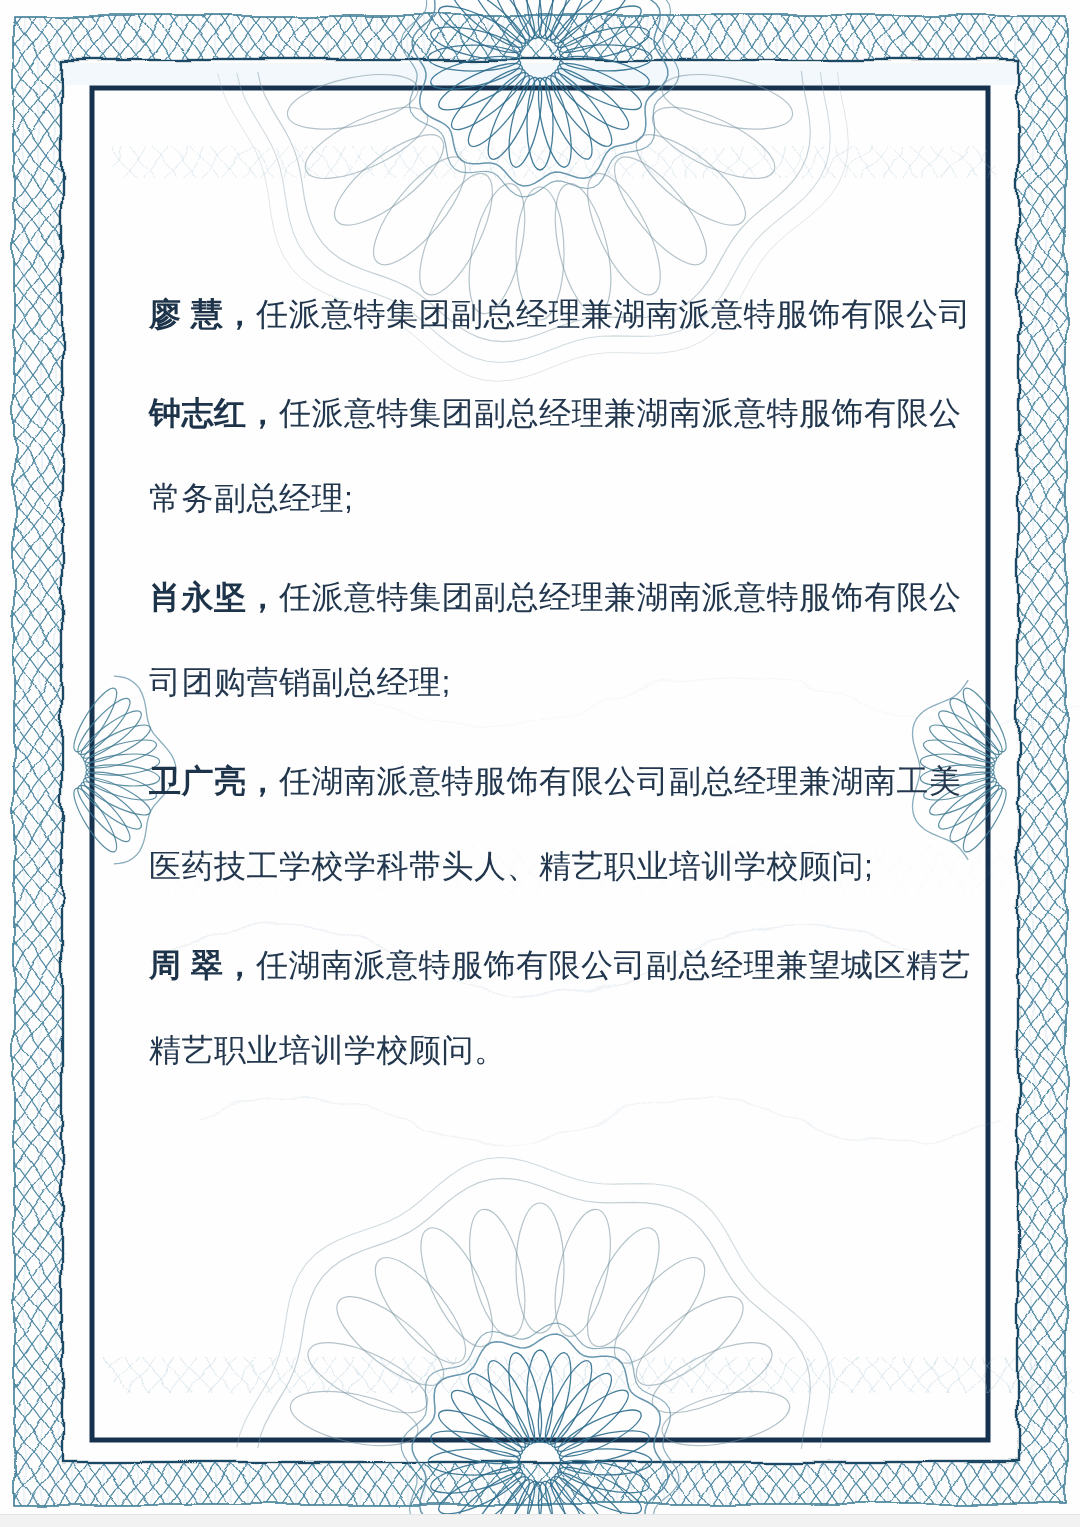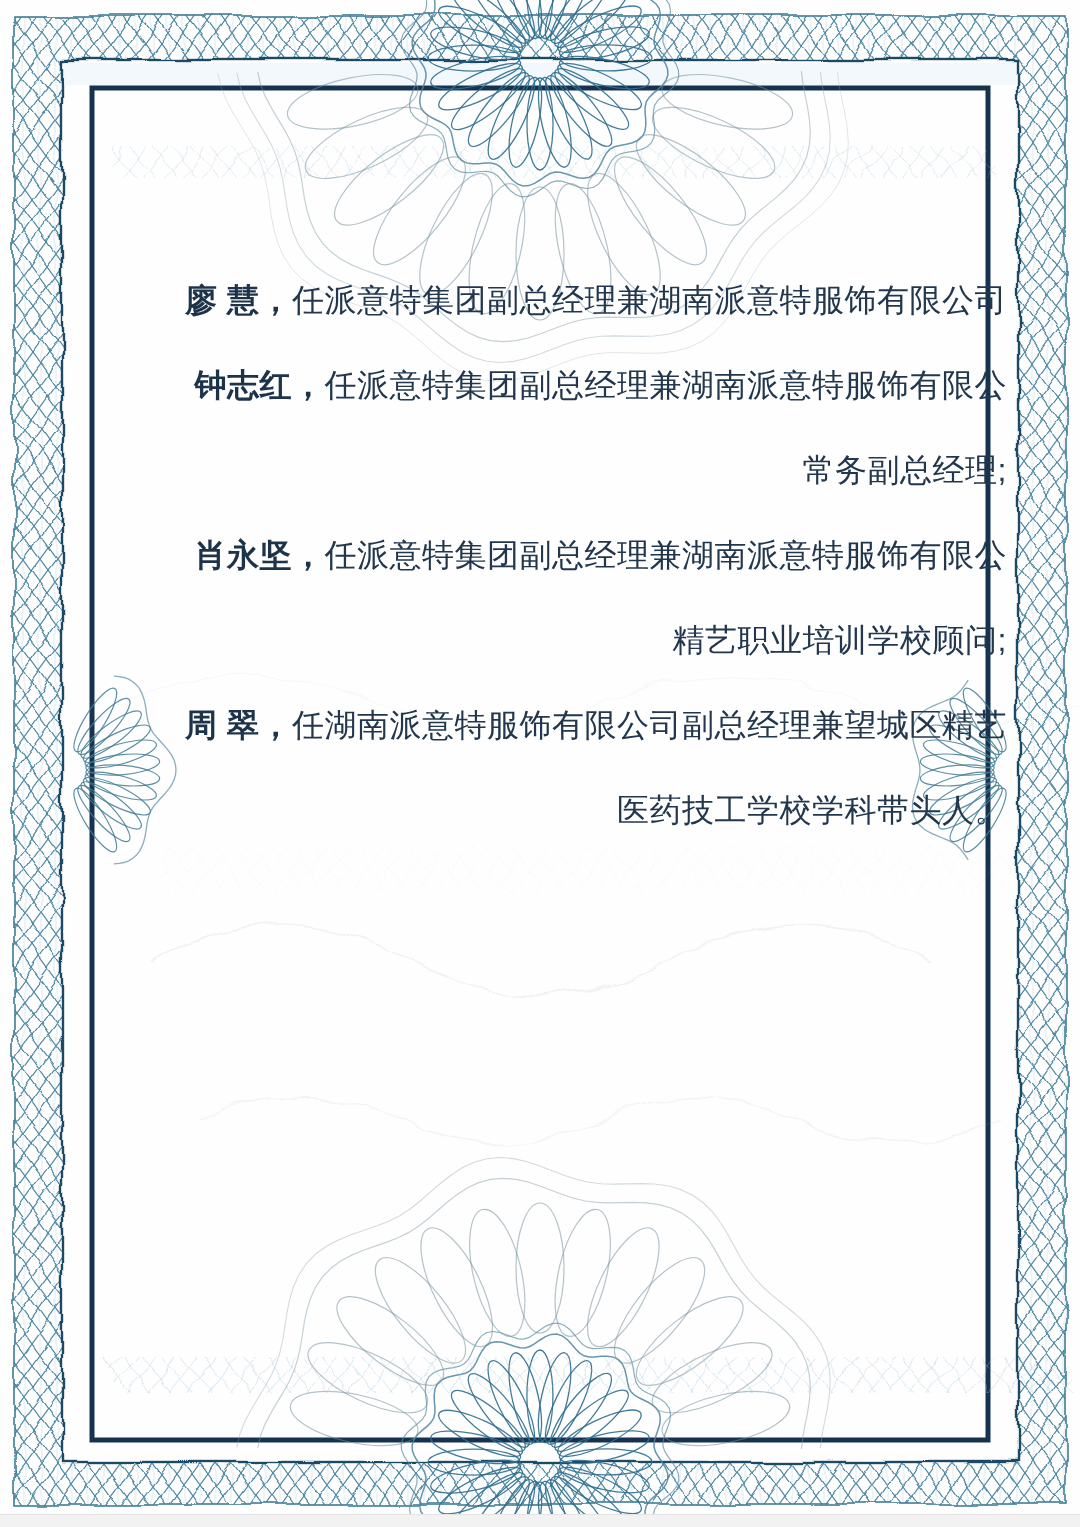--- a/index.html
+++ b/index.html
@@ -10,21 +10,21 @@
   }
   .certificate{
     position:relative;width:1080px;height:1527px;overflow:hidden;background:#fefefe;
   }
   svg.orn{position:absolute;left:0;top:0;width:1080px;height:1527px;}
   .text-block{
     position:absolute;left:135px;top:258px;width:872px;
     font-size:32px;line-height:85px;letter-spacing:.5px;
     color:#22374e;z-index:2;
   }
-  .text-block p{margin:0;padding:0;text-align:right;}
+  .text-block p{margin:14px;padding:0;}
   .text-block strong{font-weight:700;color:#1d3349;}
   .page-bottom-edge{
     position:absolute;left:0;right:0;bottom:0;height:12px;
     background:#f2f2f2;border-top:1px solid #e4e4e4;z-index:3;
   }
 </style>
 </head>
 <body>
 
 <div class="certificate">
@@ -181,18 +181,19 @@
         <path d="M150,960 Q280,890 410,960 Q540,1030 670,960 Q800,890 930,960" fill="none" stroke="#a9bccd" stroke-width="1.5" opacity="0.18" filter="url(#wavyB)"></path>
         <path d="M200,1120 Q300,1075 400,1120 Q500,1165 600,1120 Q700,1075 800,1120 Q900,1165 1000,1120" fill="none" stroke="#a9bccd" stroke-width="1.4" opacity="0.14" filter="url(#wavyB)"></path>
         <path d="M130,700 Q250,650 370,700 Q490,750 610,700 Q730,650 850,700 Q970,750 1090,700" fill="none" stroke="#b3c4d3" stroke-width="1.3" opacity="0.1" filter="url(#wavyB)"></path>
         <path d="M160,870 Q310,830 460,870 Q610,910 760,870 Q910,830 1060,870" fill="none" stroke="url(#meshLight)" stroke-width="90" opacity="0.07" filter="url(#wavyB)"></path>
       </g>
   </svg>
 
   <div class="text-block">
     <p class="entry"><strong>廖 慧，</strong><span>任派意特集团副总经理兼湖南派意特服饰有限公司</span><br></p>
     <p class="entry"><strong>钟志红，</strong><span>任派意特集团副总经理兼湖南派意特服饰有限公</span><br><span>常务副总经理;</span></p>
-    <p class="entry"><strong>肖永坚，</strong><span>任派意特集团副总经理兼湖南派意特服饰有限公</span><br><span>精艺职业培训学校顾问;</span></p>
-    <p class="entry"><strong>周 翠，</strong><span>任湖南派意特服饰有限公司副总经理兼望城区精艺</span><br><span>医药技工学校学科带头人。</span></p>
+    <p class="entry"><strong>肖永坚，</strong><span>任派意特集团副总经理兼湖南派意特服饰有限公</span><br><span>司团购营销副总经理;</span></p>
+    <p class="entry"><strong>卫广亮，</strong><span>任湖南派意特服饰有限公司副总经理兼湖南工美</span><br><span>医药技工学校学科带头人、精艺职业培训学校顾问;</span></p>
+    <p class="entry"><strong>周 翠，</strong><span>任湖南派意特服饰有限公司副总经理兼望城区精艺</span><br><span>精艺职业培训学校顾问。</span></p>
   </div>
 
   <div class="page-bottom-edge"></div>
 </div>
 
 </body></html>

